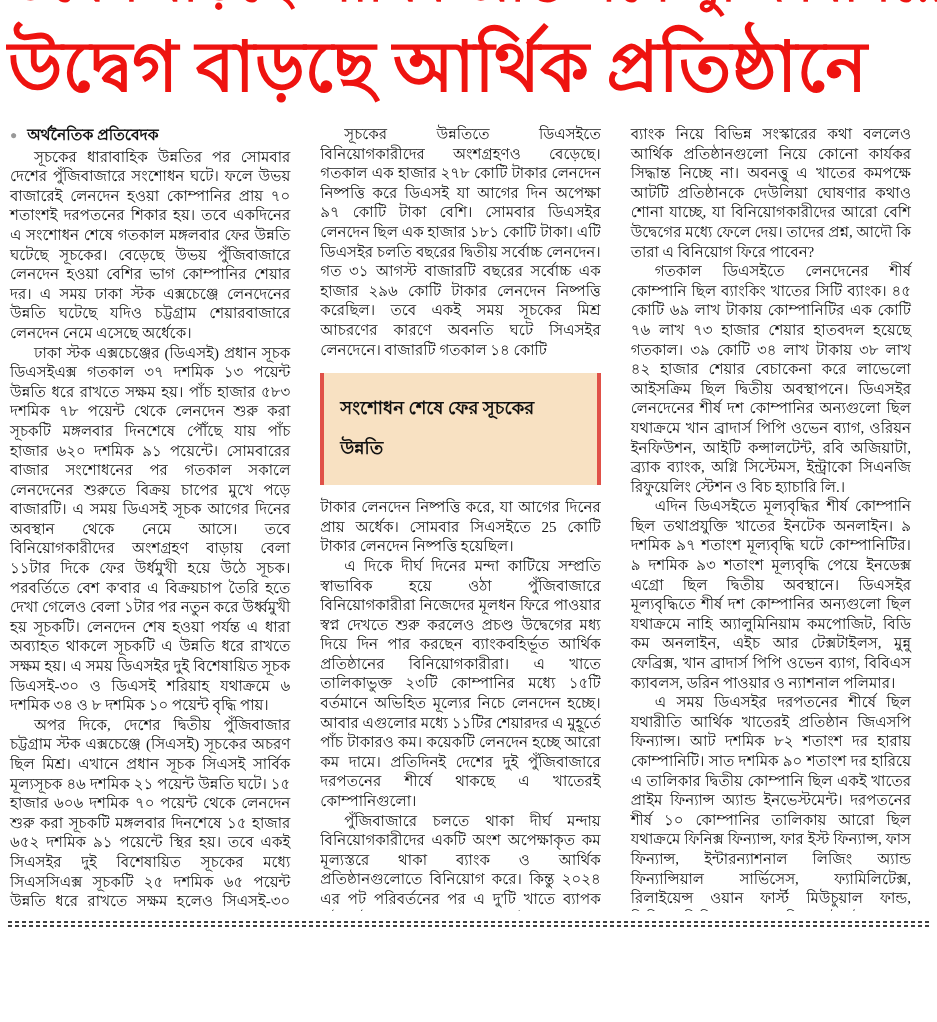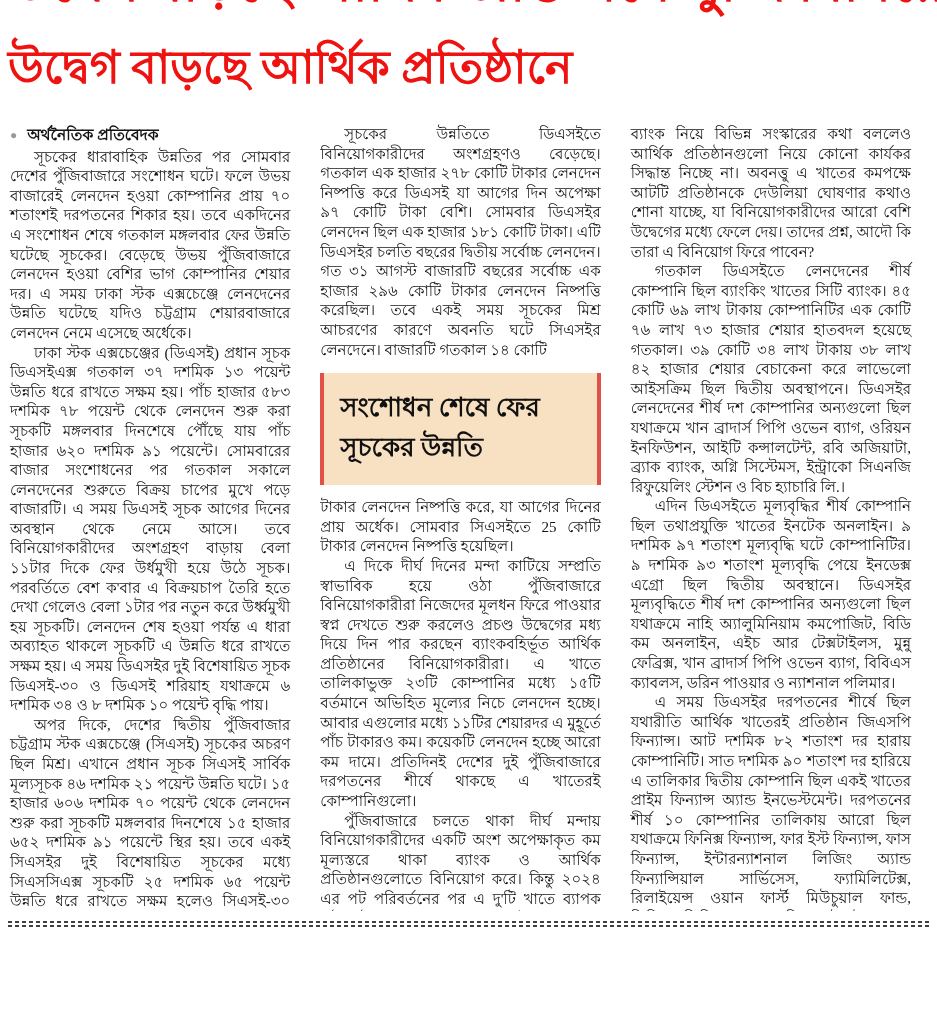--- a/index.html
+++ b/index.html
@@ -28,21 +28,21 @@
     color: #ee1310;
     white-space: nowrap;
     line-height: 70px;
   }
 
   .headline {
     margin: 0;
     padding: 2px 4px 6px 8px;
     color: #ee1310;
     font-weight: bold;
-    font-size: 46px;
+    font-size: 70px;
     line-height: 90px;
   }
   .hl-line { display: block; white-space: nowrap; }
 
   .columns {
     display: flex;
     gap: 30px;
     padding: 6px 26px 0 10px;
     height: 792px;
     overflow: hidden;
@@ -71,21 +71,21 @@
   .para { margin: 0; }
   .para.indent { text-indent: 1.6em; }
 
   .pullquote {
     margin: 13px 0;
     background: #f8e1c2;
     border-left: 4px solid #e05148;
     border-right: 4px solid #e05148;
     padding: 15px 16px 17px 16px;
     font-weight: bold;
-    font-size: 26px;
+    font-size: 18px;
     line-height: 40px;
     color: #111111;
     text-align: left;
     text-indent: 0;
   }
 
   .bottom-rule {
     margin: 10px 8px 0 8px;
     height: 6px;
     background:

